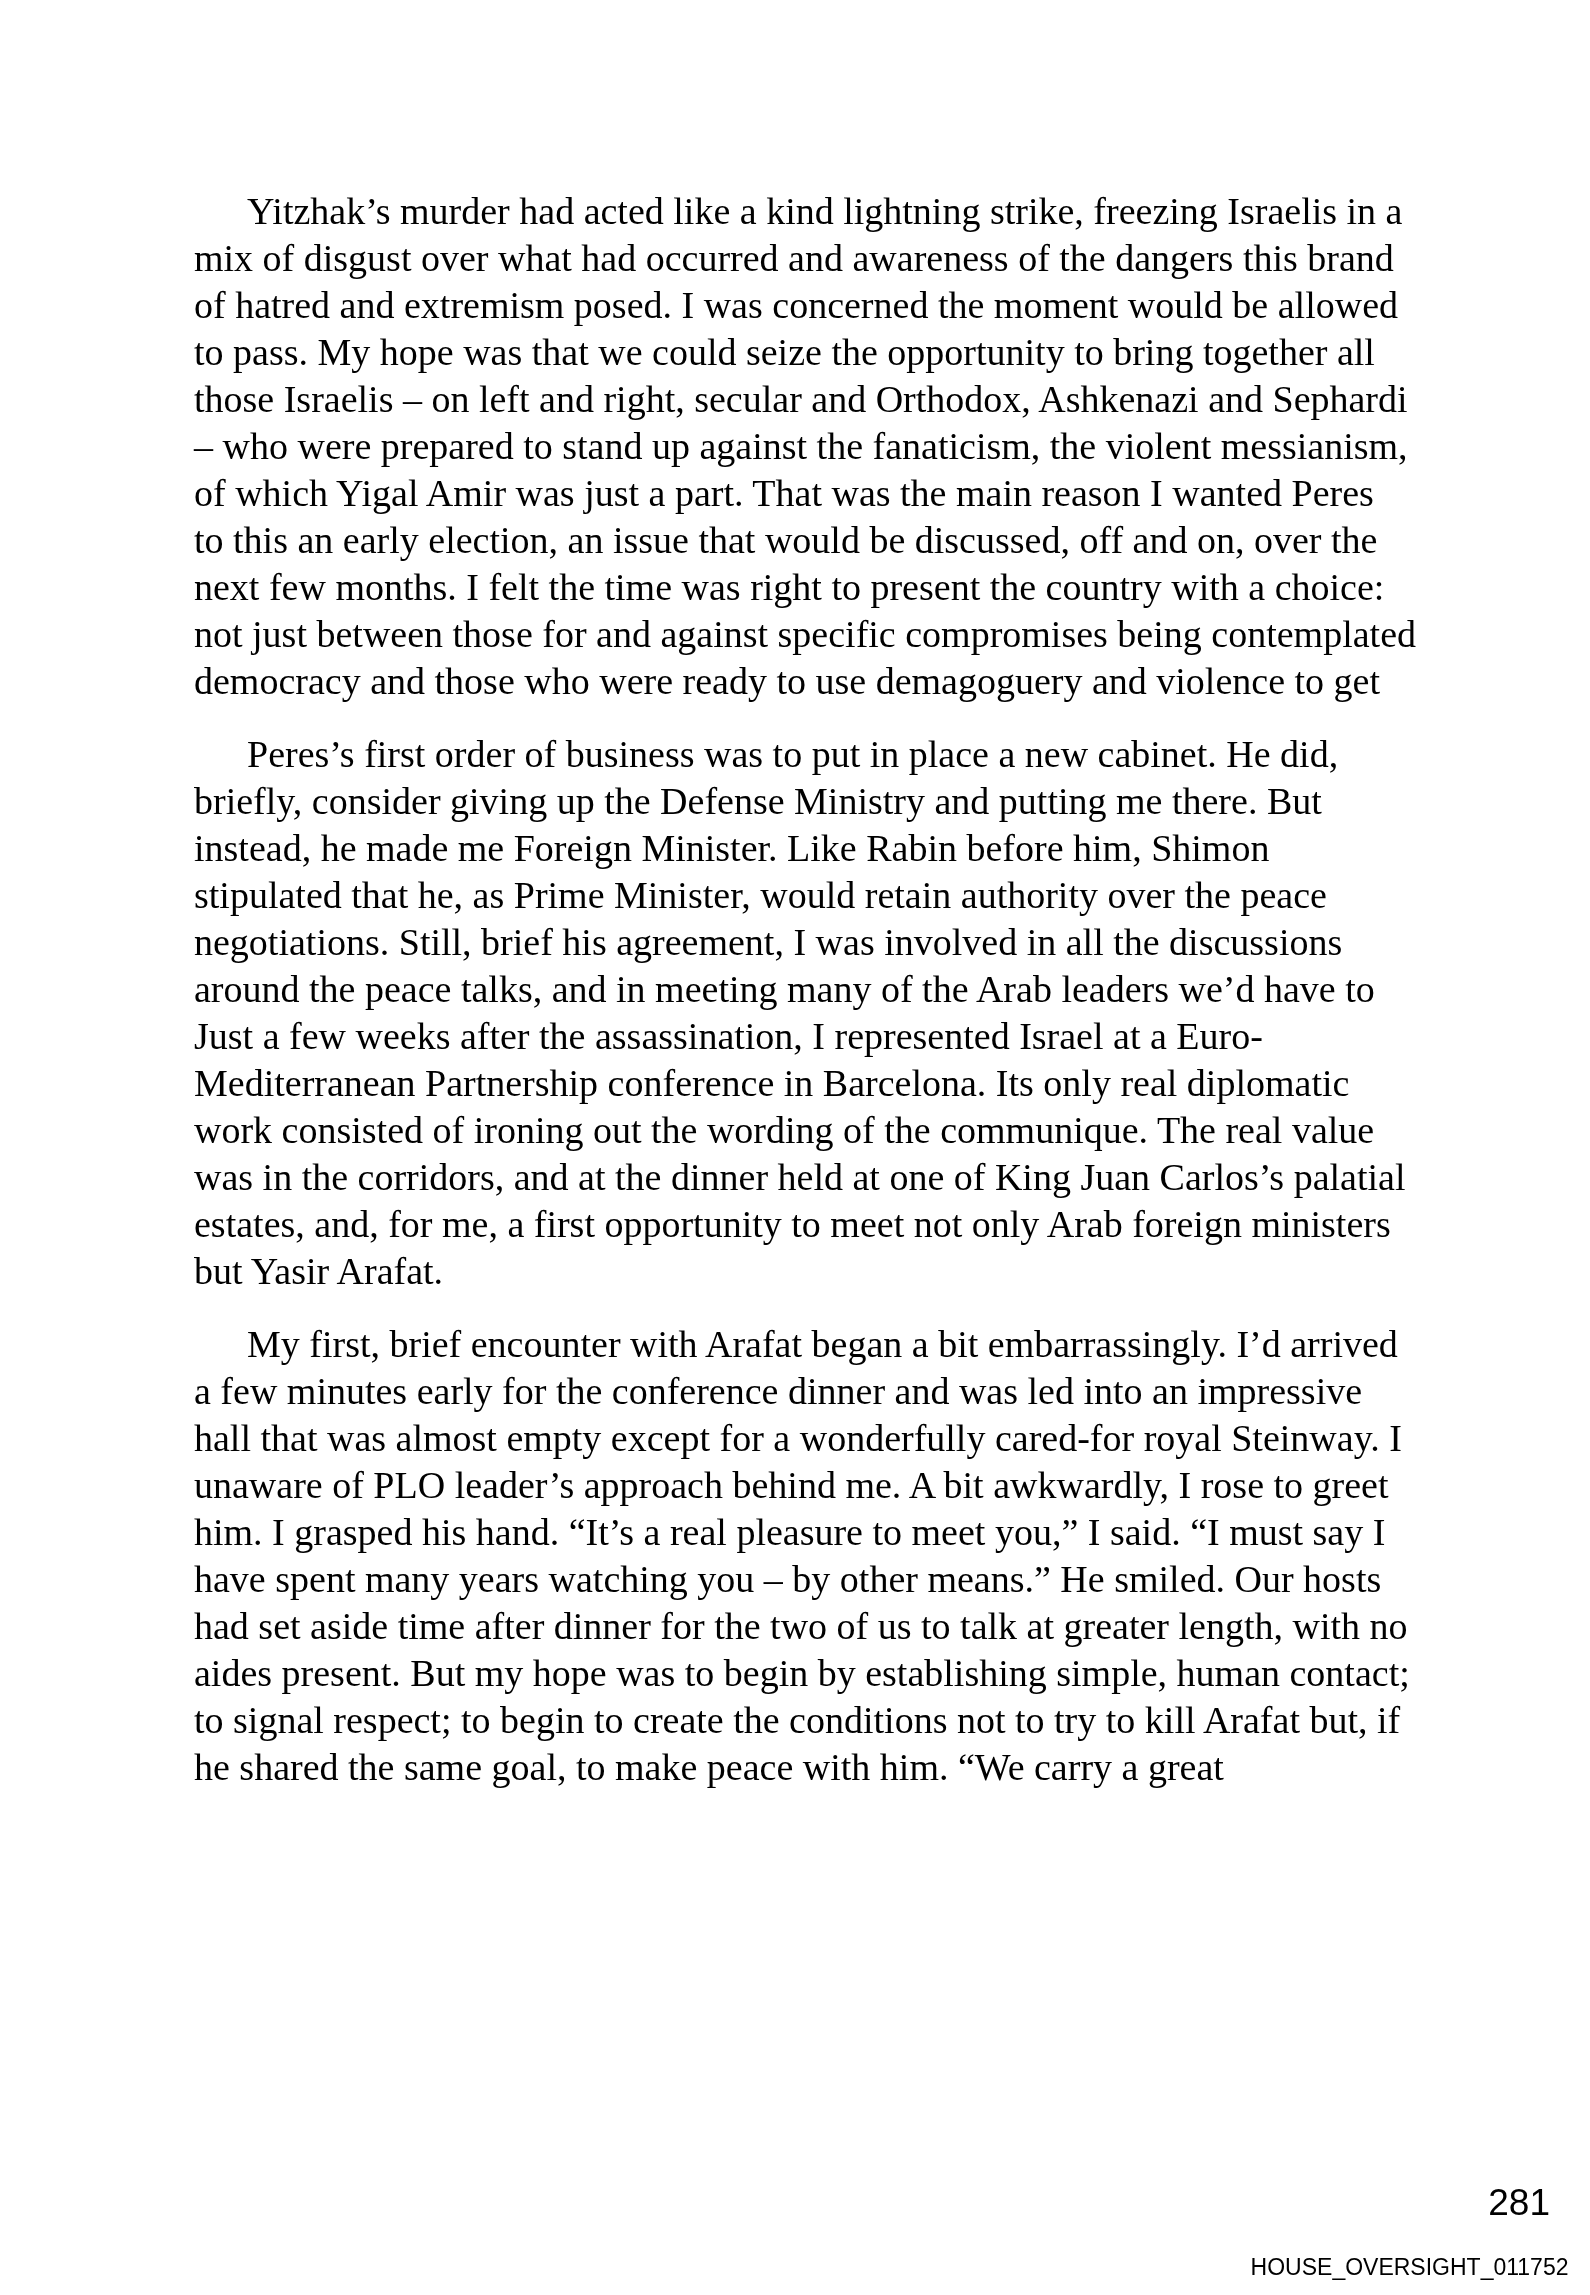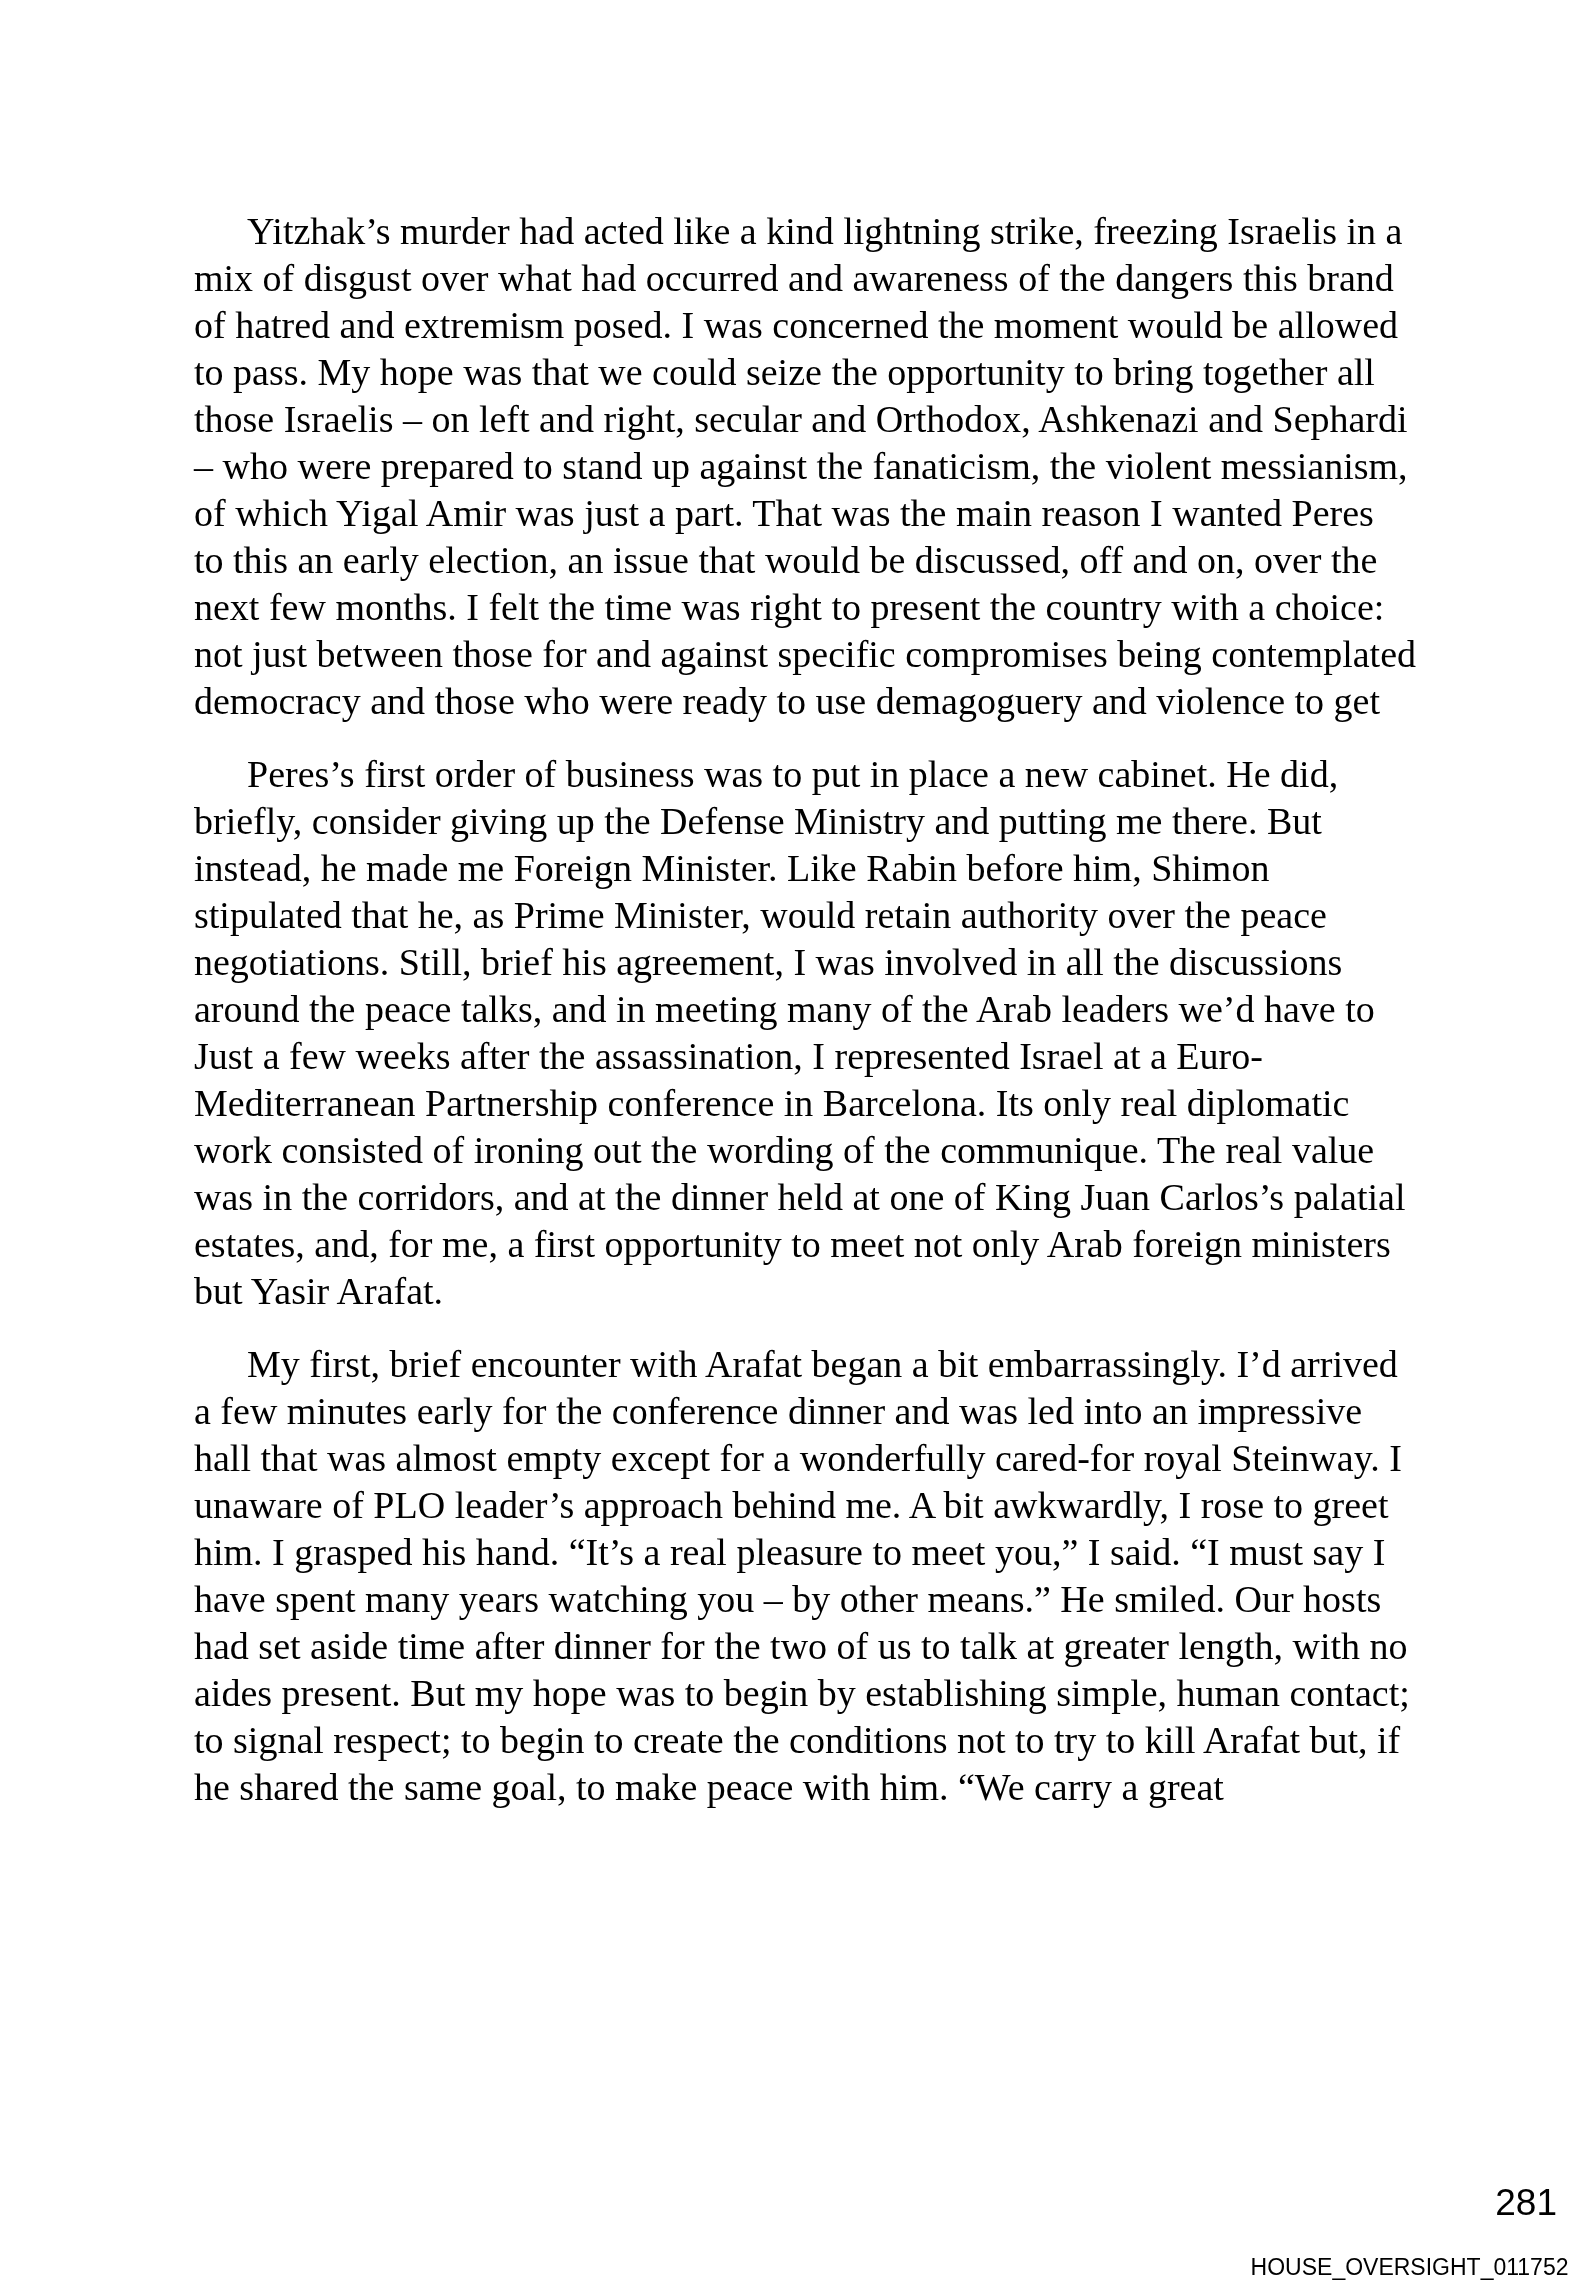--- a/index.html
+++ b/index.html
@@ -27,25 +27,24 @@
     margin: 0 0 26px 0;
     padding: 0;
   }
   .line {
     display: block;
     white-space: nowrap;
     height: 47px;
   }
   .line.first {
     padding-left: 53px;
-    margin-top: 20px;
   }
   .page-number {
     position: absolute;
-    right: 34px;
+    right: 41px;
     top: 2181px;
     font-family: "Liberation Sans", "DejaVu Sans", sans-serif;
     font-size: 37px;
     line-height: 44px;
     text-align: right;
   }
   .bates-stamp {
     position: absolute;
     right: 22.5px;
     top: 2249px;

